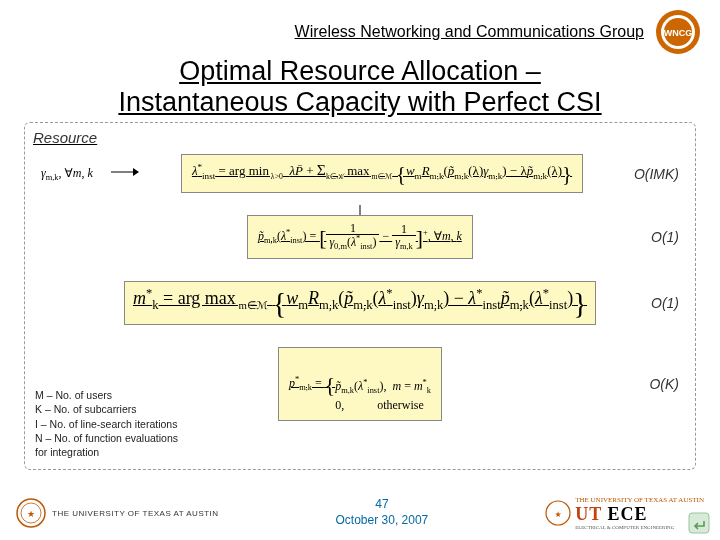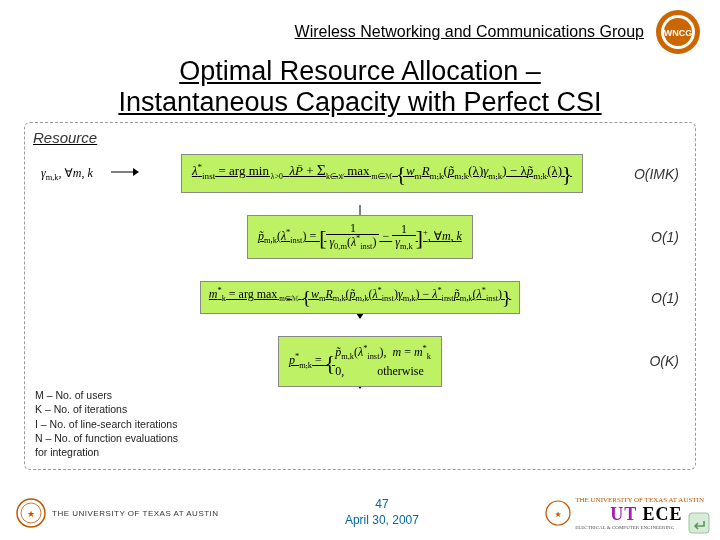--- a/index.html
+++ b/index.html
@@ -9,22 +9,22 @@
   .header-text { font-size: 16px; color: #000; }
   .wncg-logo { width: 48px; height: 48px; }
   .title-block { text-align: center; padding: 0 44px; margin-top: -4px; }
   .title-line { font-size: 27px; color: #000; font-weight: normal; line-height: 1.15; }
   .content { position: relative; margin: 4px 24px 0 24px; border: 1px dashed #999; border-radius: 6px; padding: 6px 8px 6px 8px; height: 348px; }
   .row { display: flex; align-items: center; margin-bottom: 8px; }
   .row-top { justify-content: space-between; }
   .cnr { font-size: 15px; color: #333; }
   .runtime { font-size: 15px; font-style: italic; color: #333; margin-right: 6px; }
   .eq-row { display: flex; align-items: center; justify-content: center; position: relative; margin: 6px 0 10px 0; }
-  .eq-box { border: 1px solid #888; padding: 6px 10px; background: #bef264; font-family: 'Georgia', serif; font-size: 13px; white-space: nowrap; }
-  .eq-box.small { font-size: 12px; padding: 4px 8px; }
+  .eq-box { border: 1px solid #888; padding: 6px 10px; background: #fef9c3; font-family: 'Georgia', serif; font-size: 13px; white-space: nowrap; }
+  .eq-box.small { font-size: 18px; padding: 4px 8px; }
   .eq-box.med { font-size: 12px; padding: 6px 10px; }
   .complexity { position: absolute; right: 8px; font-style: italic; font-size: 14px; color: #333; }
   .arrow-svg { position: absolute; pointer-events: none; }
   .legend { position: absolute; left: 10px; bottom: 10px; font-size: 10.5px; line-height: 1.35; color: #222; }
   .footer { position: absolute; bottom: 4px; left: 0; right: 0; height: 46px; display: flex; align-items: center; justify-content: space-between; padding: 0 16px; }
   .ut-logo { display: flex; align-items: center; gap: 6px; }
   .footer-center { text-align: center; font-size: 12px; color: #0369a1; line-height: 1.3; flex: 1; }
   .ece-logo { display: flex; align-items: center; gap: 4px; }
   .ut-seal { width: 30px; height: 30px; }
   .ut-wordmark { font-size: 8px; letter-spacing: 0.5px; color: #333; }
@@ -33,21 +33,21 @@
   .ece-ut { font-size: 7px; color: #bf5700; }
   .ece-main { font-size: 18px; font-weight: bold; letter-spacing: 1px; }
   .ece-sub { font-size: 5px; color: #555; }
   .nav-icon { position: absolute; right: 10px; bottom: 6px; width: 22px; height: 22px; }
   sub, sup { font-size: 0.7em; }
   .frac { display: inline-block; vertical-align: middle; text-align: center; line-height: 1; }
   .frac .num { display: block; border-bottom: 1px solid #000; padding: 0 3px; }
   .frac .den { display: block; padding: 0 3px; }
   .bigbrk { font-size: 1.8em; vertical-align: -0.25em; }
   .curly { font-size: 1.6em; vertical-align: -0.3em; }
-  .case { display: inline-block; vertical-align: middle; line-height: 1.4; }
+  .case { display: inline-block; vertical-align: middle; line-height: 1.4; margin-top: 23px; }
 </style>
 </head>
 <body>
 
 <div class="slide">
 
   <div class="header">
     <span class="header-text">Wireless Networking and Communications Group</span>
     <svg class="wncg-logo" viewBox="0 0 48 48">
       <circle cx="24" cy="24" r="22" fill="#cc6600"></circle>
@@ -110,48 +110,48 @@
 
     <div class="eq-row" style="margin-top:22px;">
       <div class="eq-box med">
         <i>p</i><sup>*</sup><sub>m,k</sub> = <span class="bigbrk">{</span><span class="case"><span><i>p̃</i><sub>m,k</sub>(<i>λ</i><sup>*</sup><sub>inst</sub>),&nbsp;&nbsp;<i>m</i> = <i>m</i><sup>*</sup><sub>k</sub></span><br><span>0,&nbsp;&nbsp;&nbsp;&nbsp;&nbsp;&nbsp;&nbsp;&nbsp;&nbsp;&nbsp;&nbsp;otherwise</span></span>
       </div>
       <span class="complexity">O(K)</span>
     </div>
 
     <div class="legend">
       <div>M – No. of users</div>
-      <div>K – No. of iterations</div>
+      <div>K – No. of subcarriers</div>
       <div>I – No. of line-search iterations</div>
       <div>N – No. of function evaluations</div>
       <div>for integration</div>
     </div>
   </div>
 
   <div class="footer">
     <div class="ut-logo">
       <svg class="ut-seal" viewBox="0 0 30 30">
           <circle cx="15" cy="15" r="14" fill="none" stroke="#bf5700" stroke-width="1.5"></circle>
           <circle cx="15" cy="15" r="10" fill="none" stroke="#bf5700" stroke-width="0.8"></circle>
           <text x="15" y="19" text-anchor="middle" font-size="9" fill="#bf5700" font-family="Georgia">★</text>
         </svg>
       <span class="ut-wordmark">THE UNIVERSITY OF TEXAS AT AUSTIN</span>
     </div>
     <div class="footer-center">
       <div>47</div>
-      <div>April 30, 2007</div>
+      <div>October 30, 2007</div>
     </div>
     <div class="ece-logo">
       <svg class="ece-seal" viewBox="0 0 26 26">
           <circle cx="13" cy="13" r="12" fill="none" stroke="#bf5700" stroke-width="1.2"></circle>
           <text x="13" y="17" text-anchor="middle" font-size="8" fill="#bf5700">★</text>
         </svg>
       <div class="ece-text">
         <div class="ece-ut">THE UNIVERSITY OF TEXAS AT AUSTIN</div>
-        <div class="ece-main"><span style="color:#a21caf;margin-left:35px;">UT</span> <span style="color:#000;">ECE</span></div>
+        <div class="ece-main"><span style="color:#c2410c;">UT</span> <span style="color:#000;">ECE</span></div>
         <div class="ece-sub">ELECTRICAL &amp; COMPUTER ENGINEERING</div>
       </div>
     </div>
   </div>
 
   <svg class="nav-icon" viewBox="0 0 22 22">
     <rect x="1" y="1" width="20" height="20" rx="3" fill="#d8ead8" stroke="#9ac49a"></rect>
     <path d="M 6 13 L 6 8 L 15 8 M 12 5 L 15 8 L 12 11" fill="none" stroke="#5a9a5a" stroke-width="1.6" transform="rotate(180 11 11)"></path>
   </svg>
 

